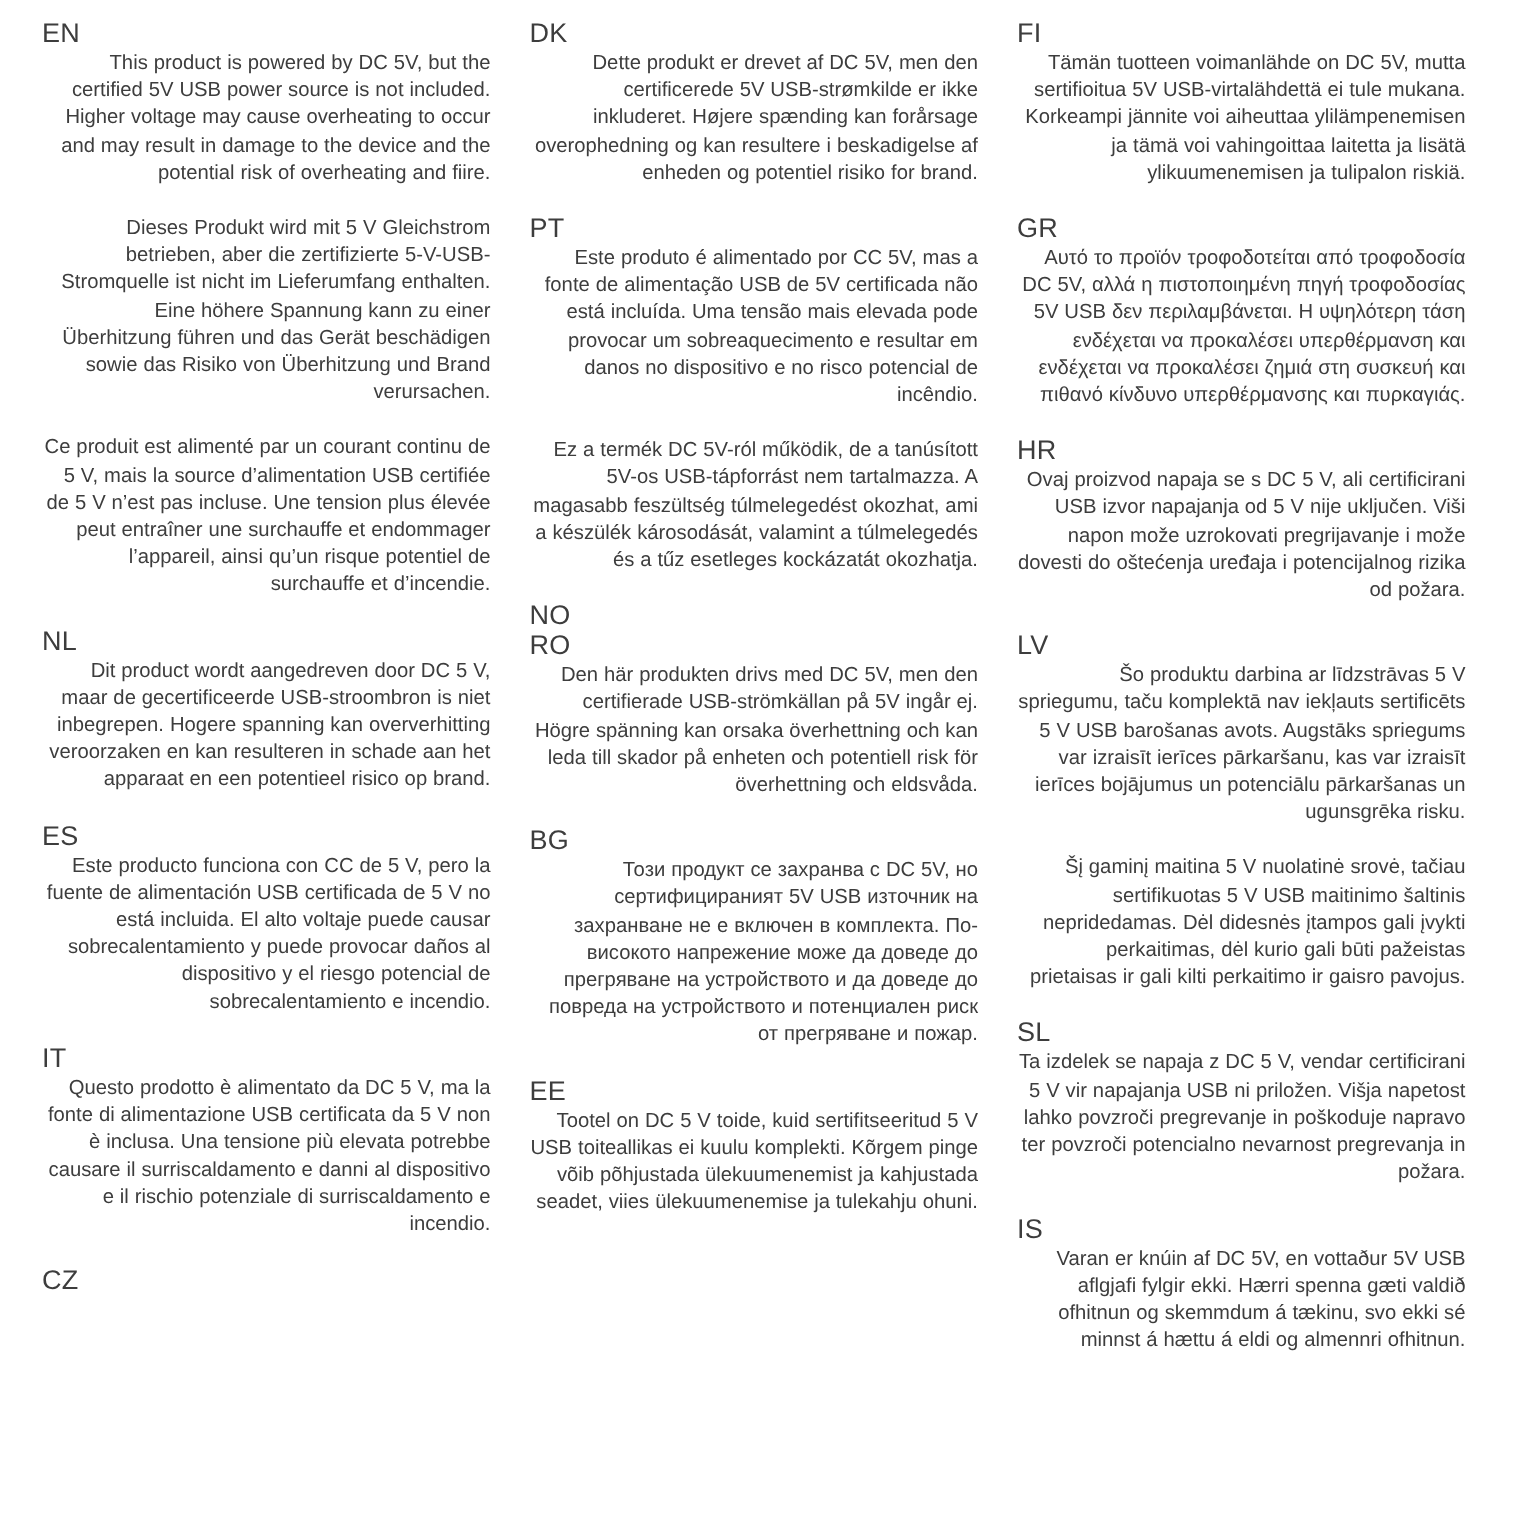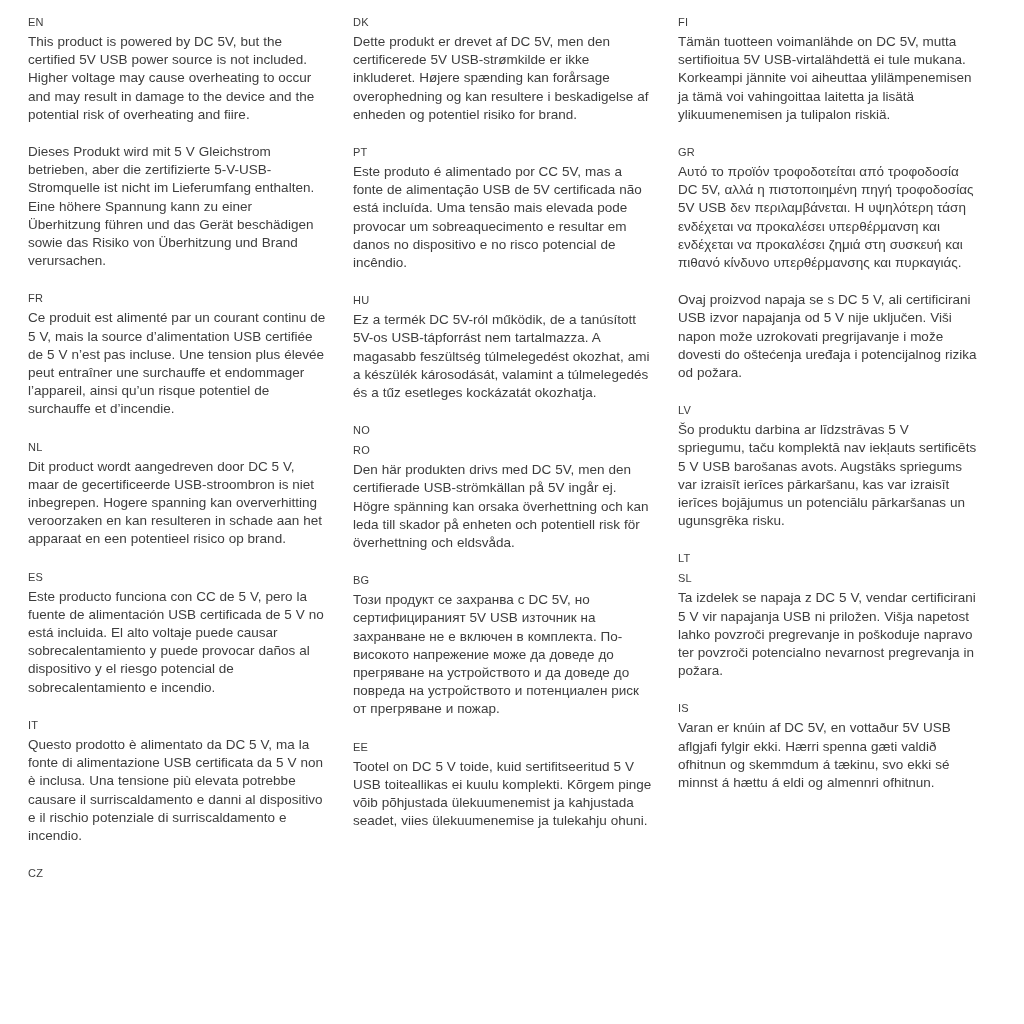--- a/index.html
+++ b/index.html
@@ -21,50 +21,49 @@
     padding: 13px 26px 0 28px;
     column-gap: 26px;
     box-sizing: border-box;
     width: 1024px;
   }
   .col {
     flex: 0 0 299px;
     width: 299px;
   }
   .lang-code {
-    font-size: 11px;
+    font-size: 18px;
     font-weight: 400;
     line-height: 18px;
     margin: 0 0 2px 0;
     letter-spacing: 0.2px;
   }
   .lang-text {
     font-size: 13.5px;
     font-weight: 400;
     line-height: 18.2px;
     margin: 0 0 19px 0;
-    text-align: left;
+    text-align: right;
     word-spacing: 0.2px;
   }
 </style>
 </head>
 <body>
 
 <div class="page">
 
   <div class="col">
     <section>
       <h2 class="lang-code">EN</h2>
       <p class="lang-text">This product is powered by DC 5V, but the certified 5V USB power source is not included. Higher voltage may cause overheating to occur and may result in damage to the device and the potential risk of overheating and fiire.</p>
     </section>
     <section>
       <p class="lang-text">Dieses Produkt wird mit 5 V Gleichstrom betrieben, aber die zertifizierte 5-V-USB-Stromquelle ist nicht im Lieferumfang enthalten. Eine höhere Spannung kann zu einer Überhitzung führen und das Gerät beschädigen sowie das Risiko von Überhitzung und Brand verursachen.</p>
     </section>
     <section>
-      <h2 class="lang-code">FR</h2>
       <p class="lang-text">Ce produit est alimenté par un courant continu de 5 V, mais la source d’alimentation USB certifiée de 5 V n’est pas incluse. Une tension plus élevée peut entraîner une surchauffe et endommager l’appareil, ainsi qu’un risque potentiel de surchauffe et d’incendie.</p>
     </section>
     <section>
       <h2 class="lang-code">NL</h2>
       <p class="lang-text">Dit product wordt aangedreven door DC 5 V, maar de gecertificeerde USB-stroombron is niet inbegrepen. Hogere spanning kan oververhitting veroorzaken en kan resulteren in schade aan het apparaat en een potentieel risico op brand.</p>
     </section>
     <section>
       <h2 class="lang-code">ES</h2>
       <p class="lang-text">Este producto funciona con CC de 5 V, pero la fuente de alimentación USB certificada de 5 V no está incluida. El alto voltaje puede causar sobrecalentamiento y puede provocar daños al dispositivo y el riesgo potencial de sobrecalentamiento e incendio.</p>
     </section>
@@ -81,21 +80,20 @@
   <div class="col">
     <section>
       <h2 class="lang-code">DK</h2>
       <p class="lang-text">Dette produkt er drevet af DC 5V, men den certificerede 5V USB-strømkilde er ikke inkluderet. Højere spænding kan forårsage overophedning og kan resultere i beskadigelse af enheden og potentiel risiko for brand.</p>
     </section>
     <section>
       <h2 class="lang-code">PT</h2>
       <p class="lang-text">Este produto é alimentado por CC 5V, mas a fonte de alimentação USB de 5V certificada não está incluída. Uma tensão mais elevada pode provocar um sobreaquecimento e resultar em danos no dispositivo e no risco potencial de incêndio.</p>
     </section>
     <section>
-      <h2 class="lang-code">HU</h2>
       <p class="lang-text">Ez a termék DC 5V-ról működik, de a tanúsított 5V-os USB-tápforrást nem tartalmazza. A magasabb feszültség túlmelegedést okozhat, ami a készülék károsodását, valamint a túlmelegedés és a tűz esetleges kockázatát okozhatja.</p>
     </section>
     <section>
       <h2 class="lang-code">NO</h2>
     </section>
     <section>
       <h2 class="lang-code">RO</h2>
     </section>
     <section>
       <p class="lang-text">Den här produkten drivs med DC 5V, men den certifierade USB-strömkällan på 5V ingår ej. Högre spänning kan orsaka överhettning och kan leda till skador på enheten och potentiell risk för överhettning och eldsvåda.</p>
@@ -113,28 +111,29 @@
   <div class="col">
     <section>
       <h2 class="lang-code">FI</h2>
       <p class="lang-text">Tämän tuotteen voimanlähde on DC 5V, mutta sertifioitua 5V USB-virtalähdettä ei tule mukana. Korkeampi jännite voi aiheuttaa ylilämpenemisen ja tämä voi vahingoittaa laitetta ja lisätä ylikuumenemisen ja tulipalon riskiä.</p>
     </section>
     <section>
       <h2 class="lang-code">GR</h2>
       <p class="lang-text">Αυτό το προϊόν τροφοδοτείται από τροφοδοσία DC 5V, αλλά η πιστοποιημένη πηγή τροφοδοσίας 5V USB δεν περιλαμβάνεται. Η υψηλότερη τάση ενδέχεται να προκαλέσει υπερθέρμανση και ενδέχεται να προκαλέσει ζημιά στη συσκευή και πιθανό κίνδυνο υπερθέρμανσης και πυρκαγιάς.</p>
     </section>
     <section>
+      <h2 class="lang-code">HR</h2>
       <p class="lang-text">Ovaj proizvod napaja se s DC 5 V, ali certificirani USB izvor napajanja od 5 V nije uključen. Viši napon može uzrokovati pregrijavanje i može dovesti do oštećenja uređaja i potencijalnog rizika od požara.</p>
     </section>
     <section>
       <h2 class="lang-code">LV</h2>
       <p class="lang-text">Šo produktu darbina ar līdzstrāvas 5 V spriegumu, taču komplektā nav iekļauts sertificēts 5 V USB barošanas avots. Augstāks spriegums var izraisīt ierīces pārkaršanu, kas var izraisīt ierīces bojājumus un potenciālu pārkaršanas un ugunsgrēka risku.</p>
     </section>
     <section>
-      <h2 class="lang-code">LT</h2>
+      <p class="lang-text">Šį gaminį maitina 5 V nuolatinė srovė, tačiau sertifikuotas 5 V USB maitinimo šaltinis nepridedamas. Dėl didesnės įtampos gali įvykti perkaitimas, dėl kurio gali būti pažeistas prietaisas ir gali kilti perkaitimo ir gaisro pavojus.</p>
     </section>
     <section>
     </section>
     <section>
       <h2 class="lang-code">SL</h2>
       <p class="lang-text">Ta izdelek se napaja z DC 5 V, vendar certificirani 5 V vir napajanja USB ni priložen. Višja napetost lahko povzroči pregrevanje in poškoduje napravo ter povzroči potencialno nevarnost pregrevanja in požara.</p>
     </section>
     <section>
       <h2 class="lang-code">IS</h2>
       <p class="lang-text">Varan er knúin af DC 5V, en vottaður 5V USB aflgjafi fylgir ekki. Hærri spenna gæti valdið ofhitnun og skemmdum á tækinu, svo ekki sé minnst á hættu á eldi og almennri ofhitnun.</p>

